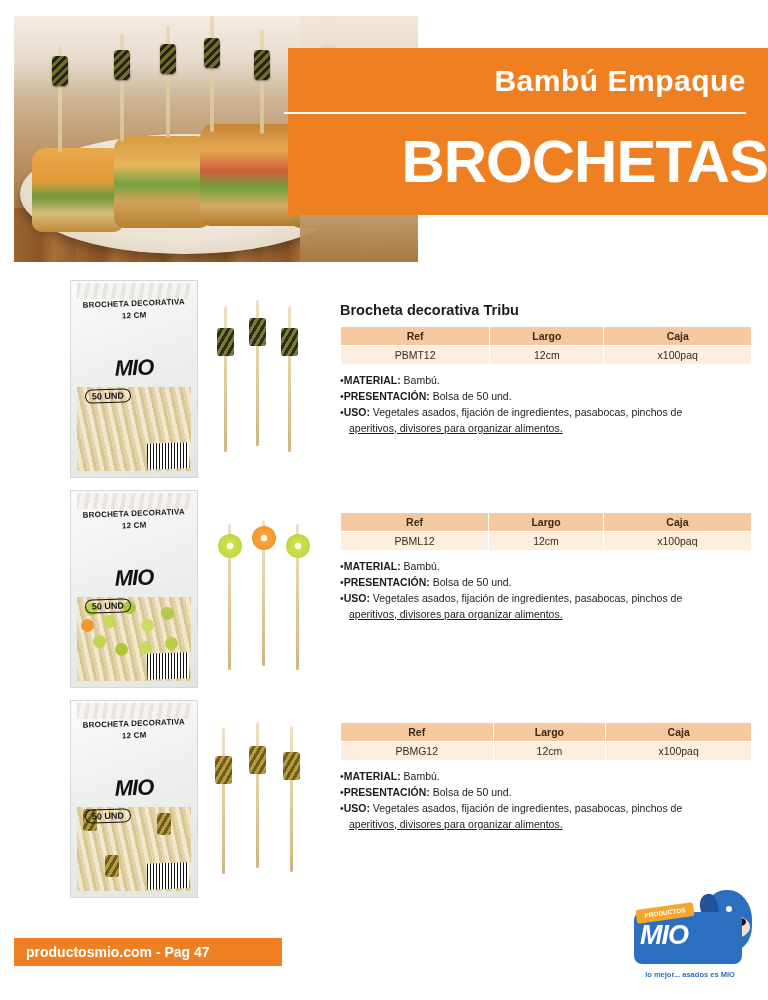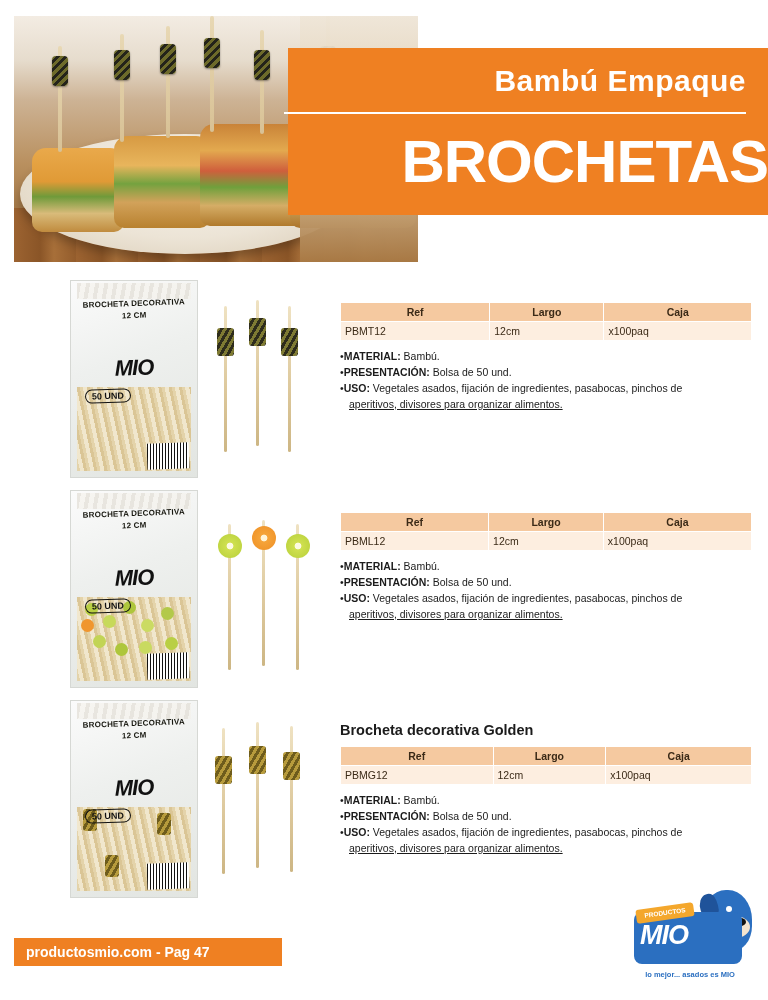--- a/index.html
+++ b/index.html
@@ -284,21 +284,21 @@
     color: #3b2a17;
     font-weight: bold;
     padding: 3px 4px;
     text-align: center;
     border: 1px solid #ffffff;
   }
   table.spec td {
     background: #fdeee0;
     color: #3b2a17;
     padding: 3px 4px;
-    text-align: left;
+    text-align: center;
     border: 1px solid #ffffff;
   }
   .bullets {
     margin-top: 8px;
     font-size: 10.5px;
     color: #1b1b1b;
     line-height: 1.45;
   }
   .bullets div { margin-bottom: 1px; }
   .bullets b { font-weight: bold; }
@@ -482,20 +482,21 @@
     </div>
     <div class="lstick" style="left:44px; top:0px;">
       <div class="ltop tribu" style="top:18px;"></div>
     </div>
     <div class="lstick" style="left:76px; top:6px;">
       <div class="ltop tribu" style="top:22px;"></div>
     </div>
   </div>
 
   <div class="info">
+    <div class="prod-title">Brocheta decorativa Tribu</div>
     <table class="spec">
       <thead>
         <tr>
           <th>Ref</th>
           <th>Largo</th>
           <th>Caja</th>
         </tr>
       </thead>
       <tbody>
         <tr>
@@ -615,21 +616,20 @@
     </div>
     <div class="lstick" style="left:44px; top:2px;">
       <div class="ltop golden" style="top:24px;"></div>
     </div>
     <div class="lstick" style="left:78px; top:6px;">
       <div class="ltop golden" style="top:26px;"></div>
     </div>
   </div>
 
   <div class="info">
-    <div class="prod-title">Brocheta decorativa Golden</div>
     <table class="spec">
       <thead>
         <tr>
           <th>Ref</th>
           <th>Largo</th>
           <th>Caja</th>
         </tr>
       </thead>
       <tbody>
         <tr>

